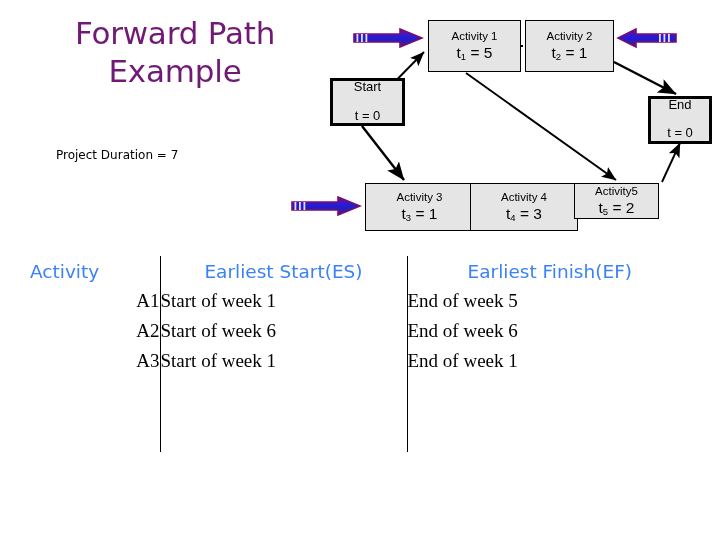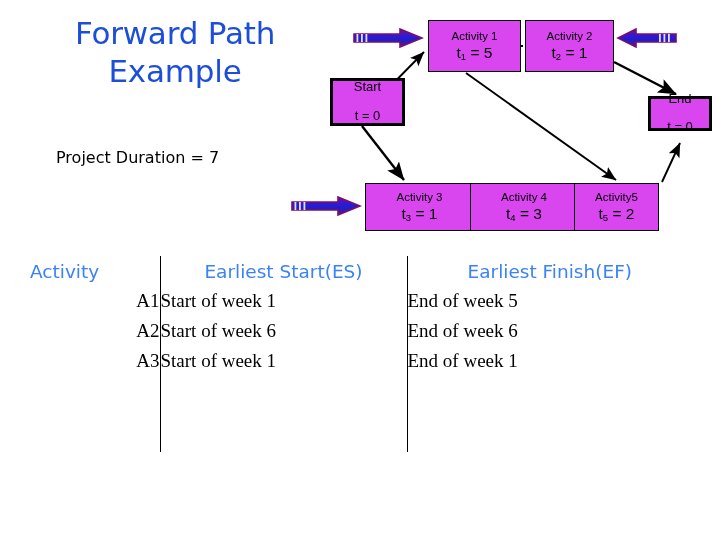--- a/index.html
+++ b/index.html
@@ -17,50 +17,50 @@
   
   #title {
     position: absolute;
     left: 30px; top: 14px;
     width: 290px;
     text-align: center;
     font-family: "DejaVu Sans", sans-serif;
     font-size: 31px;
     line-height: 1.23;
     font-weight: 400;
-    color: #1d4ed8;
+    color: #701a75;
     letter-spacing: -0.2px;
   }
 
   #project-duration {
     position: absolute;
     left: 56px; top: 148px;
     font-family: "DejaVu Sans", sans-serif;
-    font-size: 16px;
+    font-size: 12px;
     color: #000;
     white-space: nowrap;
   }
 
   
   #diagram {
     position: absolute;
     left: 0; top: 0;
     width: 720px; height: 250px;
   }
   #diagram svg.lines {
     position: absolute;
     left: 0; top: 0;
     width: 720px; height: 250px;
     overflow: visible;
   }
 
   .node {
     position: absolute;
     box-sizing: border-box;
-    background: #d946ef;
+    background: #e5e5e5;
     border: 1px solid #000;
     display: flex;
     flex-direction: column;
     align-items: center;
     justify-content: center;
     z-index: 4;
   }
   .node .nm {
     font-family: "Liberation Sans", sans-serif;
     font-size: 11.5px;
@@ -189,36 +189,36 @@
   <div class="node" style="left:428px; top:20px; width:93px; height:52px;">
     <div class="nm">Activity 1</div>
     <div class="dur">t<sub>1</sub> = <span>5</span></div>
   </div>
 
   <div class="node" style="left:525px; top:20px; width:89px; height:52px;">
     <div class="nm">Activity 2</div>
     <div class="dur">t<sub>2</sub> = <span>1</span></div>
   </div>
 
-  <div class="node terminal" style="left:648px; top:96px; width:64px; height:35px;">
+  <div class="node terminal" style="left:648px; top:96px; width:64px; height:48px;justify-content:flex-end;">
     <div class="nm">End</div>
     <div class="dur">t = 0</div>
   </div>
 
   <div class="node" style="left:365px; top:183px; width:109px; height:48px;">
     <div class="nm">Activity 3</div>
     <div class="dur">t<sub>3</sub> = <span>1</span></div>
   </div>
 
   <div class="node" style="left:470px; top:183px; width:108px; height:48px;align-items:center;">
     <div class="nm">Activity 4</div>
     <div class="dur">t<sub>4</sub> = <span>3</span></div>
   </div>
 
-  <div class="node" style="left:574px; top:183px; width:85px; height:48px;">
+  <div class="node" style="left:574px; top:183px; width:85px; height:36px;">
     <div class="nm">Activity5</div>
     <div class="dur">t<sub>5</sub> = <span>2</span></div>
   </div>
 
   <svg class="hl-arrow" style="left:352px; top:28px; width:72px; height:20px;" viewBox="0 0 72 20">
     <defs>
       <linearGradient id="g1" x1="0" y1="0" x2="0" y2="1">
         <stop offset="0%" stop-color="#7a0f8a"></stop>
         <stop offset="42%" stop-color="#2a1ad8"></stop>
         <stop offset="62%" stop-color="#1f1ec8"></stop>

